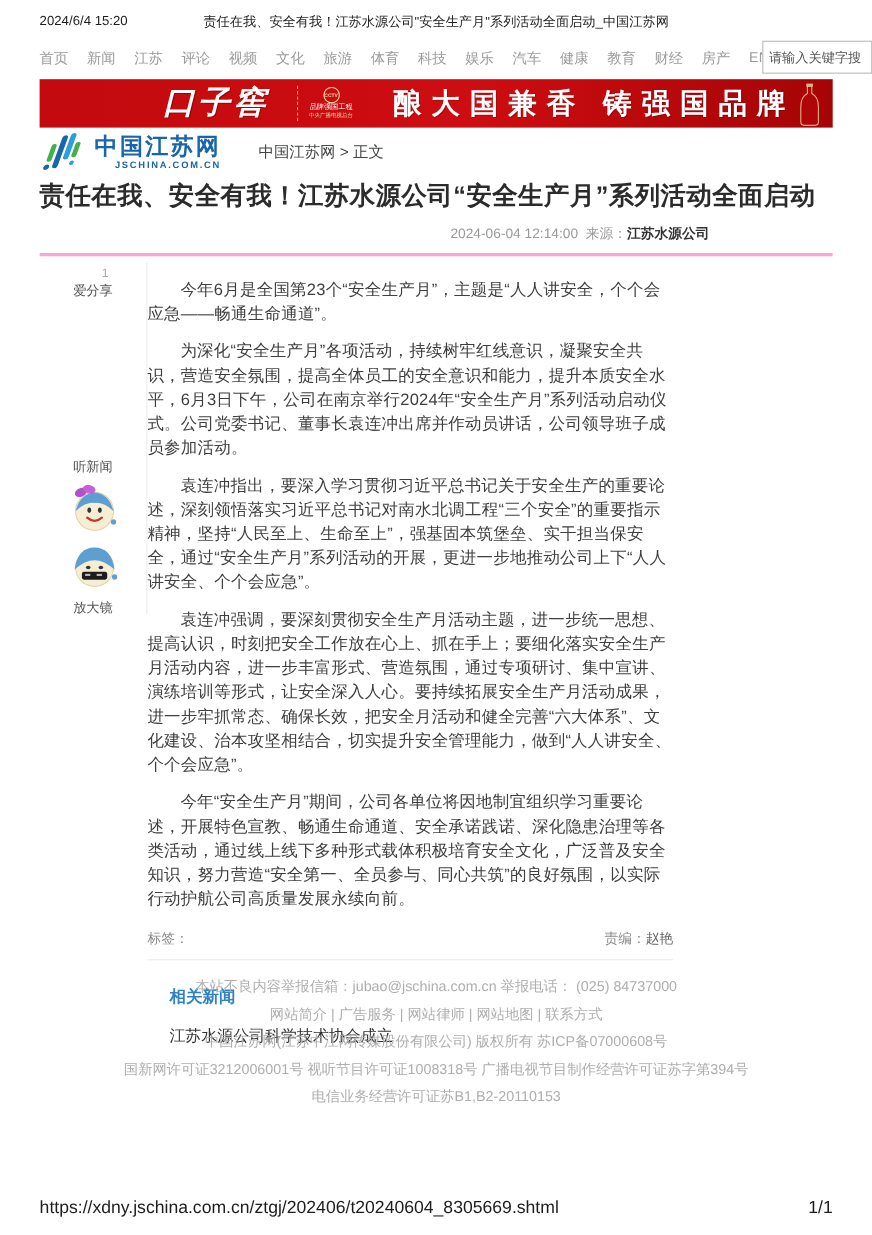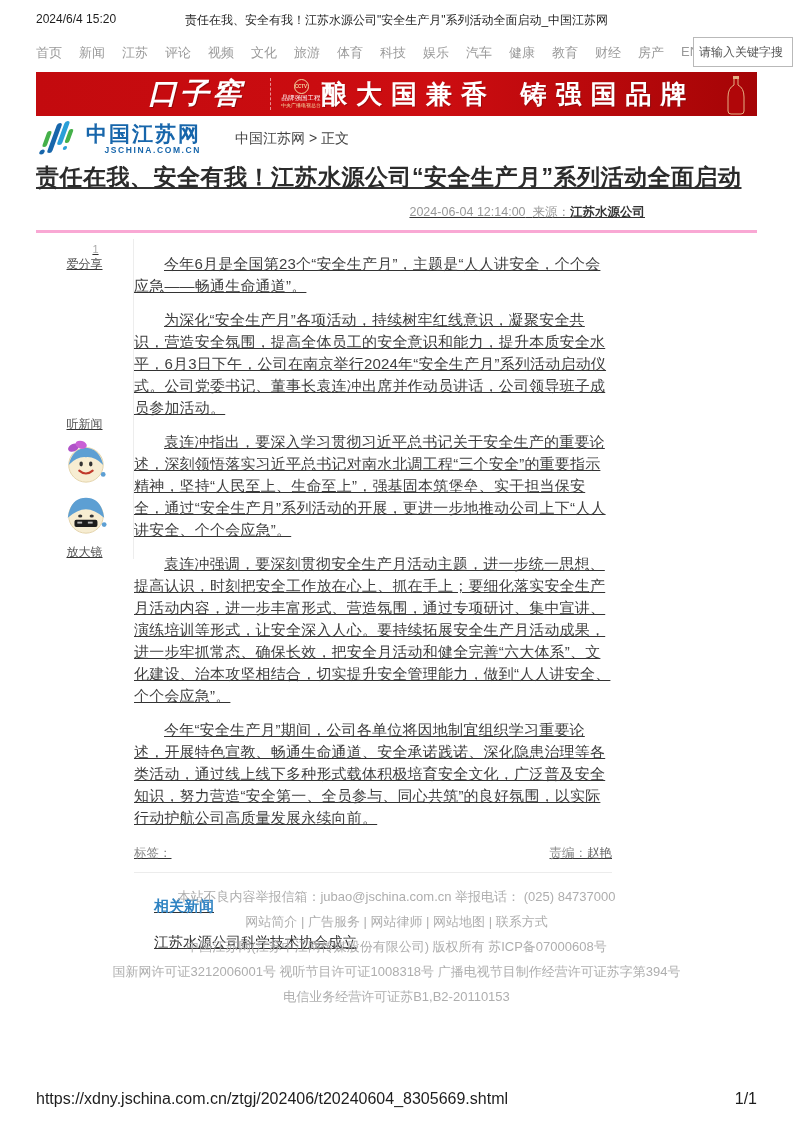--- a/index.html
+++ b/index.html
@@ -21,31 +21,31 @@
   
   .banner { position:absolute; top:72px; left:36px; width:721px; height:44px;
     background:linear-gradient(90deg,#c30a0e 0%,#cd0d11 55%,#a50406 100%);
     display:flex; align-items:center; overflow:hidden; cursor:pointer; }
   .brand { font-family:"DejaVu Serif","Liberation Serif",serif; font-style:italic; font-weight:bold; color:#fff; font-size:29px; margin-left:112px; letter-spacing:3px; text-shadow:1px 1px 0 rgba(0,0,0,.25); }
   .banner-divider { border-left:1px dashed rgba(255,255,255,.55); height:32px; margin:0 10px 0 26px; }
   .cctv { display:flex; flex-direction:column; align-items:center; line-height:1.25; }
   .cctv-ring { width:15px; height:15px; border:1px solid #f3d9a4; border-radius:50%; color:#f3d9a4; font-size:4.5px; display:flex; align-items:center; justify-content:center; font-weight:bold; }
   .cctv-l2 { font-size:6.5px; color:#fff; }
   .cctv-l3 { font-size:5px; color:#f3d9a4; }
-  .slogan { font-family:Liberation Mono, monospace; font-weight:bold; color:#fff; font-size:26px; letter-spacing:9px; white-space:nowrap; text-shadow:1px 1px 0 rgba(0,0,0,.2); }
+  .slogan { font-family:Liberation Sans, sans-serif; font-weight:bold; color:#fff; font-size:26px; letter-spacing:9px; margin-left:36px; white-space:nowrap; text-shadow:1px 1px 0 rgba(0,0,0,.2); }
   .bottle { position:absolute; right:8px; bottom:1px; opacity:.85; }
   
   .siterow { position:absolute; top:119px; left:36px; display:flex; align-items:center; }
   .logo-text-block { margin-left:8px; color:#1766ab; }
   .logo-main { font-size:21px; font-weight:bold; letter-spacing:2px; line-height:22px; }
   .logo-sub { font-size:8.5px; font-weight:bold; letter-spacing:1.6px; text-align:right; }
   .breadcrumb { margin-left:34px; font-size:14px; color:#444; }
   .breadcrumb .crumb-site { cursor:pointer; }
   
-  .article { position:absolute; top:162px; left:36px; width:721px;text-decoration:underline; }
+  .article { position:absolute; top:162px; left:36px; width:721px; }
   h1.title { font-size:23px; line-height:30px; color:#2b2b2b; font-weight:600; letter-spacing:.5px; }
   .meta { text-align:right; padding-right:112px; margin-top:12px; padding-bottom:9px; font-size:12.5px; color:#999; border-bottom:3px solid #f9a8d4; }
   .meta .source { color:#333; font-weight:bold; }
   .content { display:flex; margin-top:6px; }
   .rail { width:98px; flex:0 0 98px; border-right:1px solid #ededed; height:320px; padding-top:4px; }
   .share-count { text-align:center; font-size:11px; color:#aaa; padding-left:22px; }
   .rail-label { text-align:center; font-size:12px; color:#555; line-height:18px; cursor:pointer; }
   .listen-label { margin-top:142px; }
   .mascot { display:block; margin:6px auto 0; cursor:pointer; }
   .magnifier-label { margin-top:6px; }

